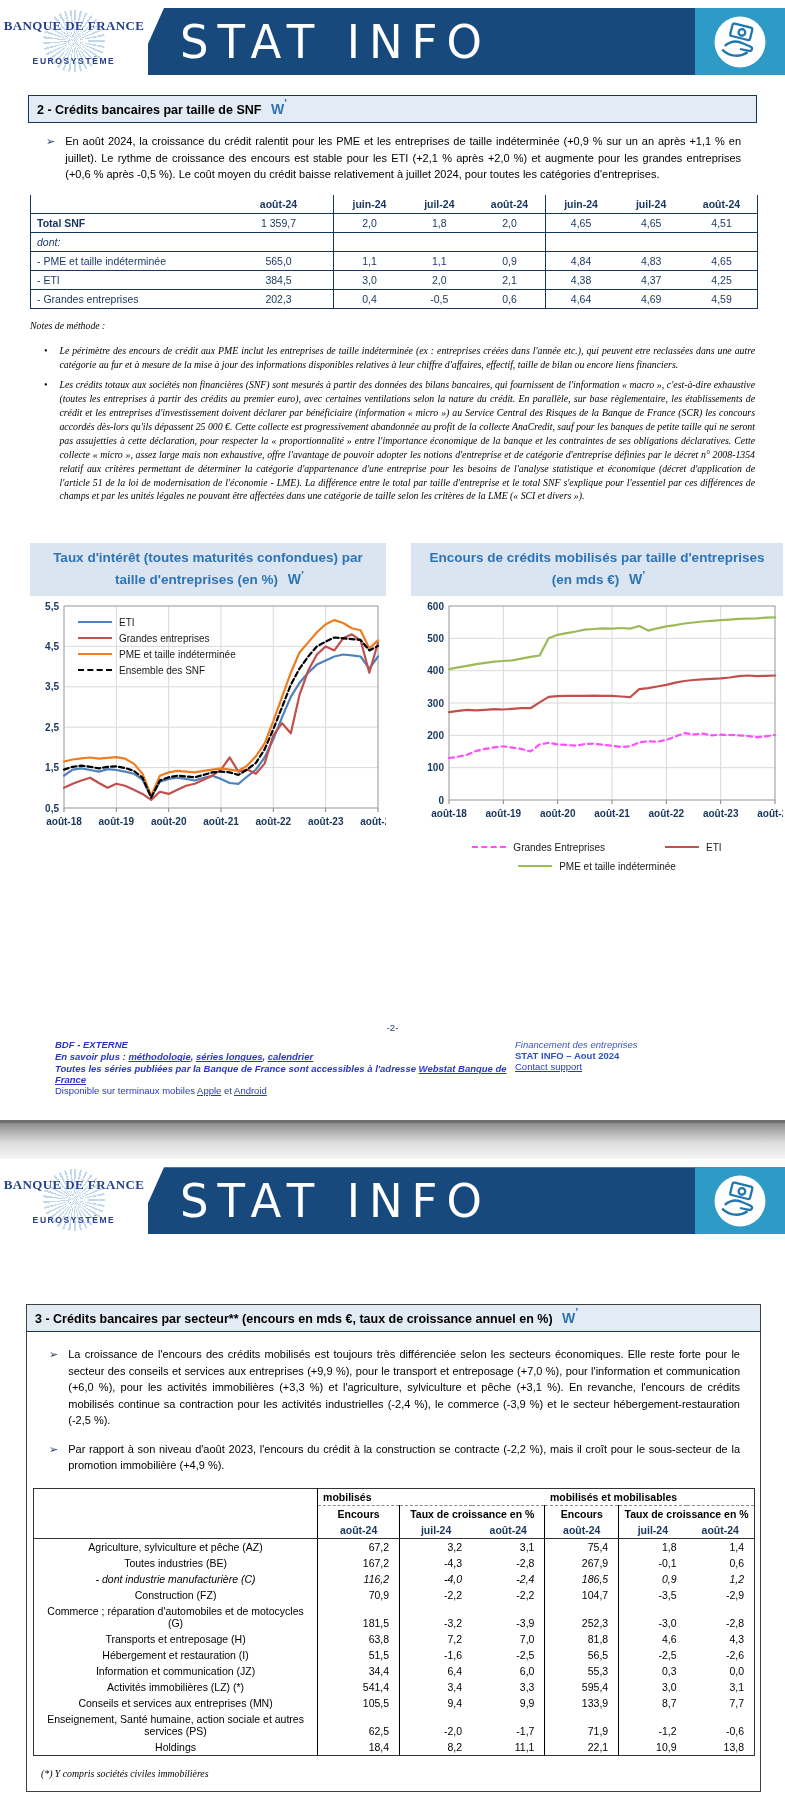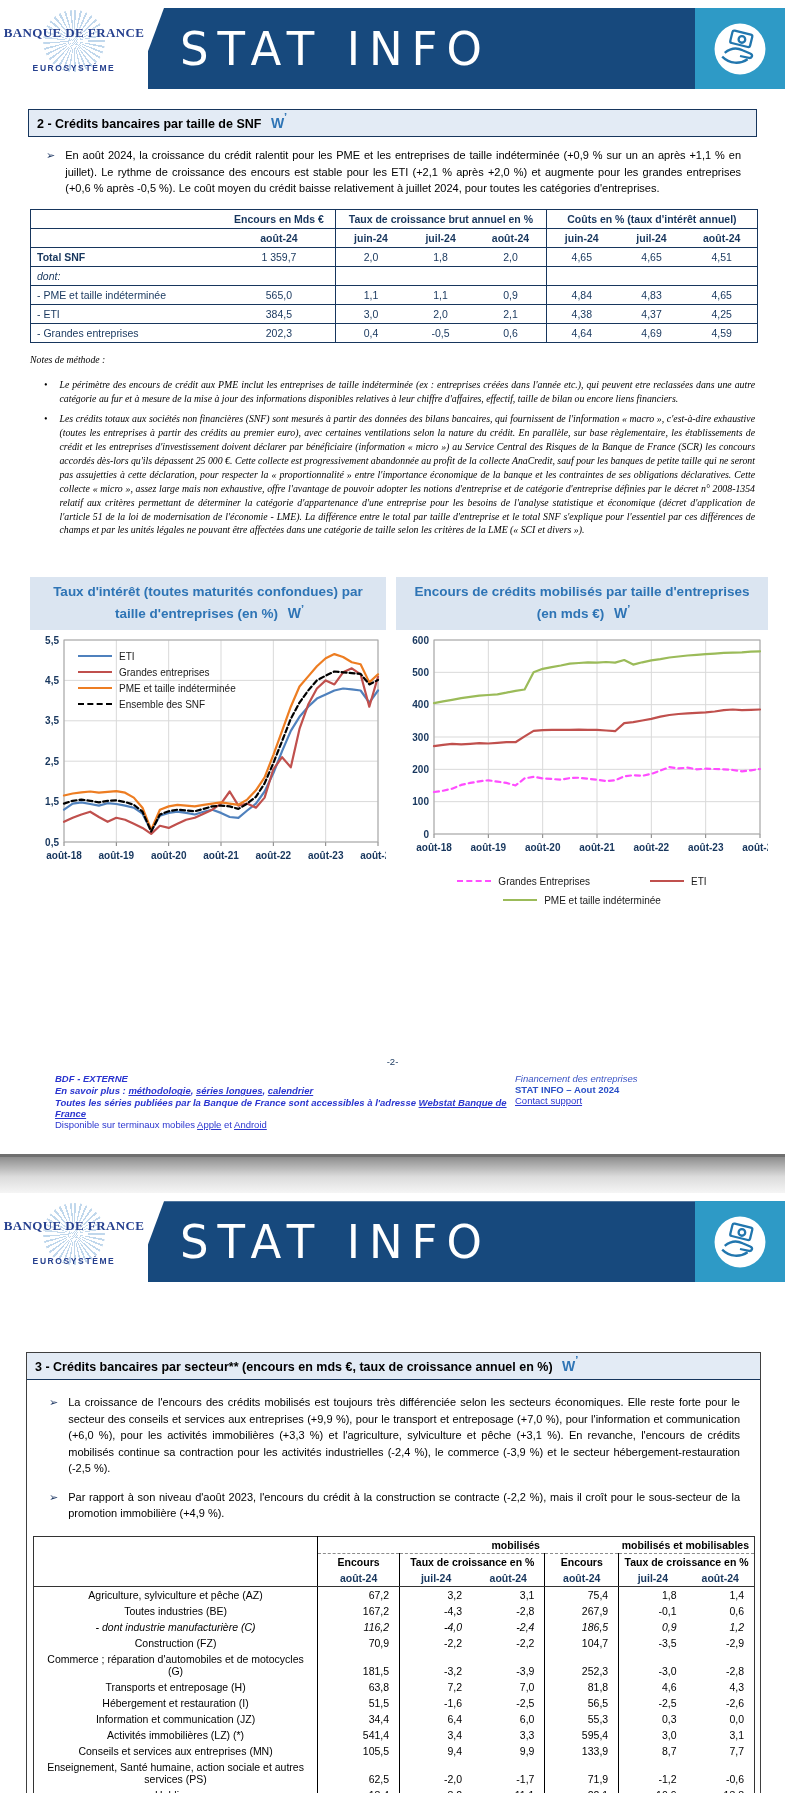--- a/index.html
+++ b/index.html
@@ -1,19 +1,19 @@
 <!DOCTYPE html>
 <html><head>
 <meta charset="utf-8">
 <style>
   html,body{margin:0;padding:0}
   body{width:785px;height:1793px;overflow:hidden;background:#fff;
        font-family:"Liberation Sans",sans-serif;color:#000;}
   
-  .banner{height:81px;margin-top:8px;display:flex;position:relative}
+  .banner{height:67px;margin-top:8px;display:flex;position:relative}
   .logo-area{width:148px;background:#fff;position:relative;z-index:2;
              display:flex;flex-direction:column;align-items:center;justify-content:center}
   .logo-burst{position:absolute;width:62px;height:62px;border-radius:50%;top:2px;left:43px;
               background:repeating-conic-gradient(#b9d3ea 0deg 4deg,transparent 4deg 11deg);opacity:.9}
   .logo-text{position:relative;font-family:"Liberation Serif",serif;font-weight:bold;font-size:13px;
              color:#27418f;letter-spacing:.4px;text-shadow:0 0 3px #fff,0 0 3px #fff;white-space:nowrap}
   .logo-sub{position:relative;font-size:8.5px;font-weight:bold;color:#27418f;letter-spacing:1.6px;margin-top:22px}
   .band{flex:1;background:#17497d;margin-left:-14px;clip-path:polygon(30px 0,100% 0,100% 100%,0 100%);
         display:flex;align-items:center;padding-left:46px}
   .statinfo{color:#fff;font-size:45px;letter-spacing:9px;font-family:"DejaVu Sans",sans-serif;
@@ -41,21 +41,21 @@
   .t1 .reg{font-weight:normal}
   .t1 .ital{font-style:italic;font-weight:normal}
   
   .notes{margin:10px 30px 0 30px;font-family:"Liberation Serif",serif;font-style:italic;
          font-size:9.8px;line-height:1.42;color:#000}
   .notes .nt{margin-bottom:12px}
   .note-item{display:flex;margin:4px 0 6px 14px}
   .note-item .dot{margin-right:12px}
   .note-item .txt{text-align:justify}
   
-  .charts-row{display:flex;margin:40px 0 0 30px;gap:10px}
+  .charts-row{display:flex;margin:40px 0 0 30px;gap:25px}
   .chart-block{display:flex;flex-direction:column}
   .chart-title{background:#dbe5f1;color:#2e74b5;font-weight:bold;font-size:13.5px;
                text-align:center;padding:5px 8px;line-height:1.55}
   .chart-plot{position:relative;margin-top:2px}
   .legend-in{position:absolute;left:48px;top:16px}
   .lg-item{display:flex;align-items:center;height:16px;font-size:10px;color:#1a1a1a}
   .lg-swatch{width:34px;margin-right:7px}
   .legend-below{margin-top:2px;font-size:10px;color:#1a1a1a}
   .legend-below .row{display:flex;justify-content:center;gap:60px;margin-top:3px}
   
@@ -70,21 +70,21 @@
   .f-right .r2{font-weight:bold;color:#2a50c8}
   
   .divider{margin-top:24px;height:36px;border-top:3px solid #6f6f6f;
            background:linear-gradient(to bottom,#8d8d8d,#dcdcdc 55%,#f5f5f5)}
   
   .sec3-box{margin:70px 24px 0 26px;border:1px solid #404040;padding-bottom:8px}
   .sec3-box .section-bar{margin:0;border:none;border-bottom:1px solid #17365d}
   .t2{margin:14px 6px 0 6px;width:722px;font-size:10.5px;color:#000}
   .t2 td,.t2 th{padding:2px 5px;vertical-align:bottom}
   .t2 thead th{font-weight:bold}
-  .t2 .grp{border-bottom:1px dashed #8c8c8c;text-align:right}
+  .t2 .grp{border-bottom:1px dashed #8c8c8c;text-align:left}
   .t2 .sub{text-align:center;font-size:10.5px}
   .t2 .mon{text-align:center;color:#17365d;border-bottom:1px solid #333}
   .t2 .lblh{border-bottom:1px solid #333}
   .t2 .gr{border-right:1px solid #000000}
   .t2 tr td:first-child,.t2 tr th:first-child{border-left:1px solid #333}
   .t2 tr td:last-child,.t2 tr th:last-child{border-right:1px solid #333}
   .t2 .cnum{text-align:right;padding-right:10px}
   .t2 .rl{text-align:center}
   .t2 .ital{font-style:italic}
   .t2 tbody tr:last-child td{border-bottom:1px solid #333}
@@ -122,26 +122,20 @@
   <span class="wmark">W</span>
 </div>
 
 <div class="bullet-row">
   <span class="arrow">➢</span>
   <span>En août 2024, la croissance du crédit ralentit pour les PME et les entreprises de taille indéterminée (+0,9 % sur un an après +1,1 % en juillet). Le rythme de croissance des encours est stable pour les ETI (+2,1 % après +2,0 %) et augmente pour les grandes entreprises (+0,6 % après -0,5 %). Le coût moyen du crédit baisse relativement à juillet 2024, pour toutes les catégories d'entreprises.</span>
 </div>
 
 <table class="t1">
   <thead>
-    <tr class="top">
-      <td class="lbl"></td>
-      <td class="enc">Encours en Mds €</td>
-      <td class="num gl" colspan="3">Taux de croissance brut annuel en %</td>
-      <td class="num gl" colspan="3">Coûts en % (taux d'intérêt annuel)</td>
-    </tr>
     <tr>
       <td class="lbl"></td>
       <td class="enc">août-24</td>
       <td class="num gl">juin-24</td>
       <td class="num">juil-24</td>
       <td class="num">août-24</td>
       <td class="num gl">juin-24</td>
       <td class="num">juil-24</td>
       <td class="num">août-24</td>
     </tr>

